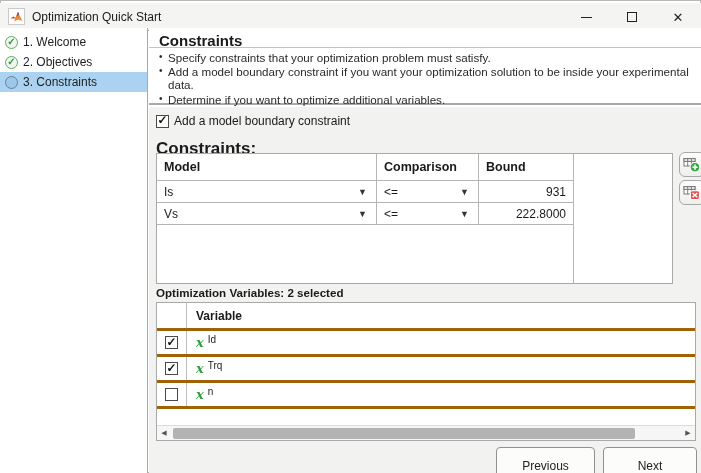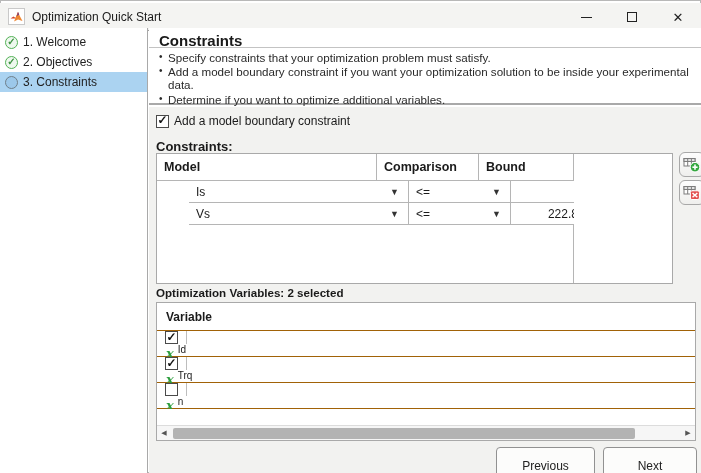--- a/index.html
+++ b/index.html
@@ -45,49 +45,49 @@
   .gray-section { position:absolute; left:0; top:79px; width:552px; height:366px; background:#f2f2f0; }
 
   
   .checkbox { width:13px; height:13px; background:#fff; border:1px solid #4a4a4a;
     display:inline-flex; align-items:center; justify-content:center; }
   .checkbox span { font-size:12px; font-weight:bold; color:#111; line-height:1; margin-top:-2px; }
 
   .boundary-row { position:absolute; left:7px; top:7px; display:flex; align-items:center; }
   .boundary-row .lbl { margin-left:5px; font-size:12px; }
 
-  .constraints-label { position:absolute; left:7px; top:32px; font-size:13px; font-weight:bold; }
+  .constraints-label { position:absolute; left:7px; top:32px; font-size:17px; font-weight:bold; }
 
   
   .ctable { position:absolute; left:7px; top:46px; width:517px; height:131px;
     background:#fff; border:1px solid #a9a9a9; display:flex; }
   .c-main { width:417px; display:flex; flex-direction:column; }
   .crow { display:grid; grid-template-columns:220px 102px 95px; }
   .crow.chead { height:27px; }
-  .crow.cbody { height:22px;padding-left:32px; }
+  .crow.cbody { height:22px; }
   .ccell { border-right:1px solid #b5b5b5; border-bottom:1px solid #b5b5b5;
     display:flex; align-items:center; padding:0 7px; font-size:12px; }
   .chead .ccell { font-weight:bold; font-size:12.5px; }
   .ccell.dd { justify-content:space-between; cursor:default; }
   .dd-arrow { font-size:9px; color:#333; margin-right:2px; }
   .ccell.num { justify-content:flex-end; }
   .cfill { flex:1; border-right:1px solid #b5b5b5; background:#fff; }
   .c-extra { flex:1; background:#fff; }
 
   
   .tool-btn { position:absolute; width:26px; height:25px; border:1px solid #a8a8a8; border-radius:6px;
     background:linear-gradient(#fdfdfd,#efefed); display:flex; align-items:center; justify-content:center; padding:0; }
   .tool-btn.add { left:530px; top:45px; }
   .tool-btn.del { left:530px; top:73px; }
 
   
   .vars-label { position:absolute; left:7px; top:179px; font-size:11.6px; font-weight:bold; }
   .vtable { position:absolute; left:7px; top:195px; width:540px; height:139px;
     background:#fff; border:1px solid #a9a9a9; display:flex; flex-direction:column; }
-  .vrow { display:flex; border-bottom:1px solid #a16207;flex-direction:column; }
+  .vrow { display:flex; border-bottom:3px solid #a16207; }
   .vrow.vhead { height:28px; font-weight:bold; font-size:12.5px; }
   .vrow.vbody { height:26px; }
   .vc-check { width:30px; border-right:1px solid #bdbdbd; display:flex; align-items:center; justify-content:center; }
   .vc-name { flex:1; display:flex; align-items:center; padding-left:9px; font-size:12px; }
   .xicon { font-family:"DejaVu Serif", serif; font-style:italic; font-weight:bold;
     color:#2e9e3e; font-size:13px; margin-right:4px; }
   .vname { font-size:10px; margin-bottom:7px; }
   .vfill { flex:1; background:#fff; }
   .scrollbar { height:15px; background:#f6f6f6; border-top:1px solid #dcdcdc;
     display:flex; align-items:center; }

